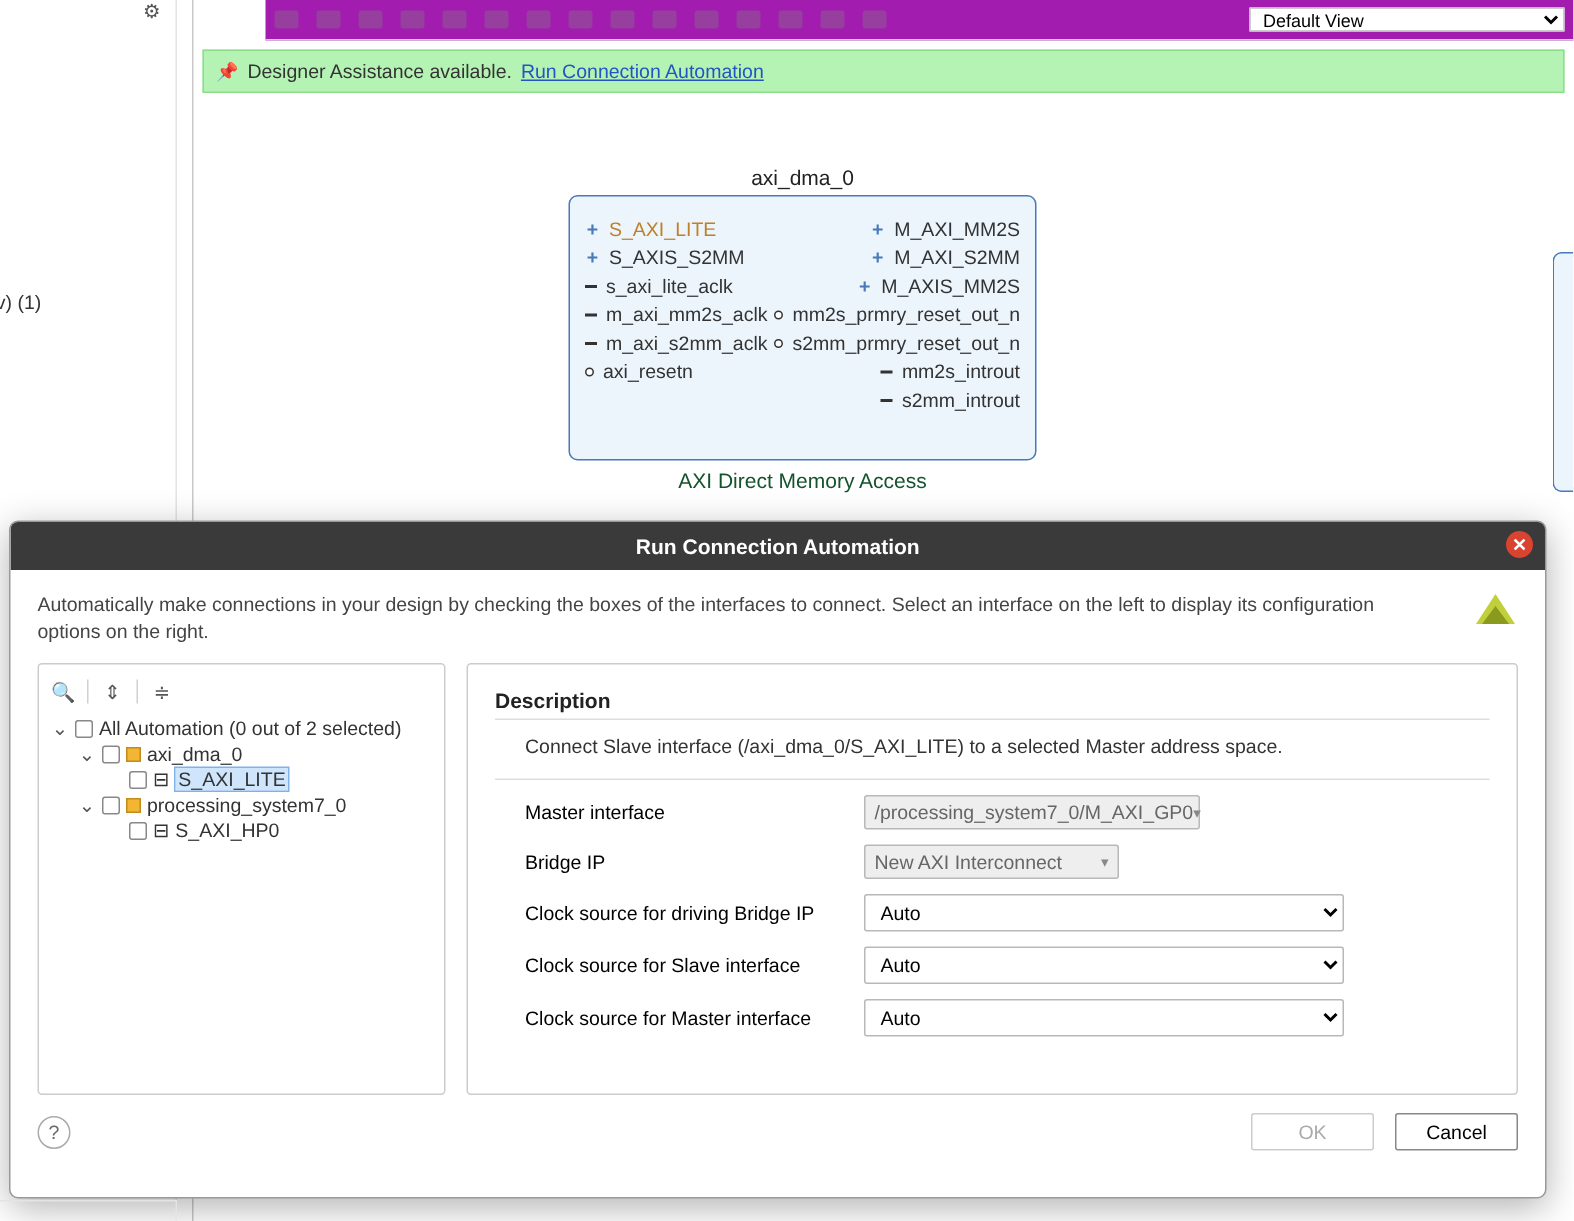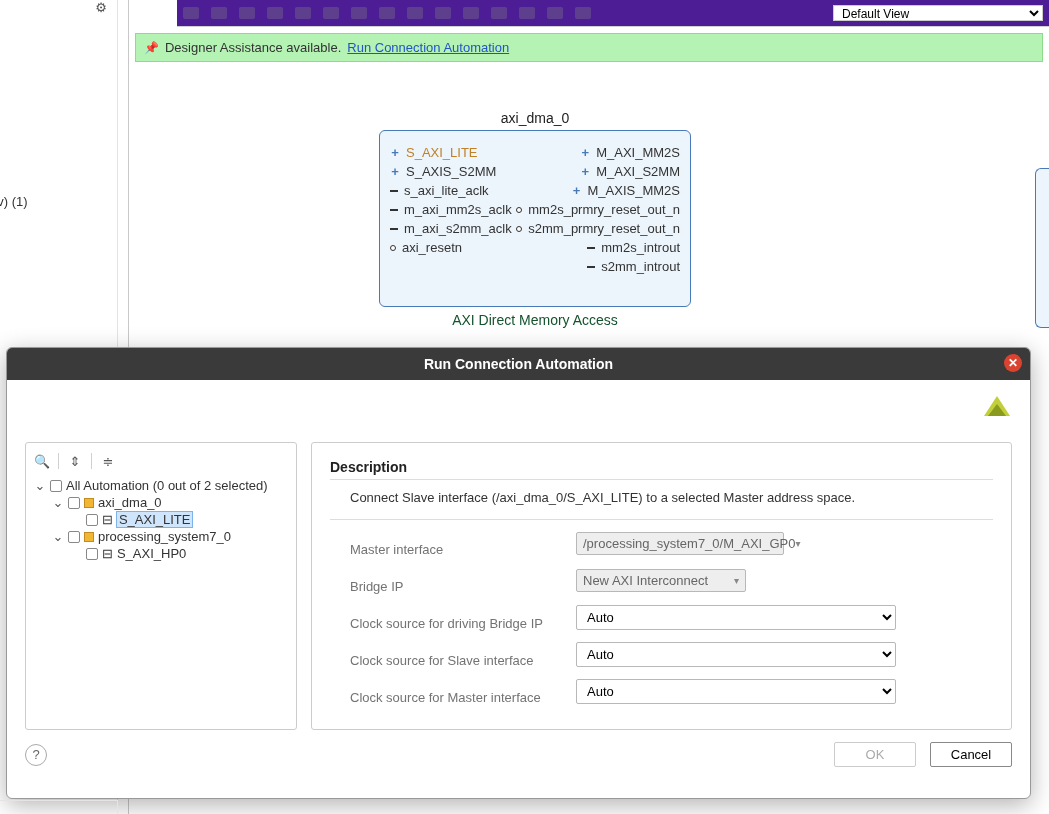--- a/index.html
+++ b/index.html
@@ -5,21 +5,21 @@
   * { box-sizing: border-box; font-family: Helvetica, Arial, sans-serif; }
   body { margin: 0; padding: 0; background: #fff; color: #333; font-size: 13px; position: relative; width: 1049px; height: 814px; overflow: hidden; }
 
   
   .left-stub { position: absolute; left: 0; top: 0; width: 118px; height: 800px; border-right: 1px solid #e4e4e4; background: #fff; }
   .left-stub .gear { position: absolute; top: 0; right: 10px; color: #555; }
   .left-stub .rv { position:absolute; top: 194px; left: -10px; color:#333;}
 
   
   .canvas-area { position: absolute; left: 128px; right: 0; top: 0; bottom: 0; border-left: 1px solid #c8c8c8; background: #fff; }
-  .toolbar { height: 18px; background: #4c1d95; border-bottom: 1px solid #d0d0d0; padding: 13px 6px; display: flex; align-items: center; gap: 12px; overflow:hidden;margin-left:48px;}
+  .toolbar { height: 18px; background: #a21caf; border-bottom: 1px solid #d0d0d0; padding: 13px 6px; display: flex; align-items: center; gap: 12px; overflow:hidden;margin-left:48px;}
   .toolbar .ticon { width: 16px; height: 12px; display:inline-block; background:#808080; opacity:0.35; border-radius:2px;}
   .toolbar select { font-size: 12px; border: 1px solid #ccc; background: #fff; padding: 0 18px 0 4px; height: 16px; margin-left:auto; width: 210px; appearance:auto;}
 
   
   .assist-bar { margin: 6px 6px 0 6px; background: #b5f3b5; border: 1px solid #8ddc8c; padding: 6px 8px; display:flex; align-items:center; gap:6px;}
   .assist-bar a { color: #2254c4; text-decoration: underline; }
   .pin { color: #2b7a2b; font-size: 12px; }
 
   
   .block-wrap { position:absolute; left: 250px; top: 110px; }
@@ -62,21 +62,21 @@
   .tw { width:12px; text-align:center; color:#555; cursor:pointer;}
   .cb { width:12px; height:12px; border:1px solid #888; border-radius:2px; background:#fff;}
   .ip-ico { width:10px; height:10px; background:#f2b632; border:1px solid #c18b1e; }
   .sel { background:#cfe5fb; outline:1px solid #7eb3ea; padding:0 2px;}
 
   h4.sect { font-size:14px; font-weight:bold; margin:4px 0 2px 0; color:#222;}
   .hr { border:none; border-bottom:1px solid #ddd; margin:4px 0 10px 0;}
   .desc-text { padding-left:20px; color:#333; margin-bottom: 14px;}
 
   .opt-grid { display:grid; grid-template-columns: 218px 320px; gap:10px 8px; align-items:center; }
-  .opt-grid label { color:#737373;margin-top:12px; }
+  .opt-grid label { color:#000000; }
   select.fld, .fld-ro { width:100%; font-size:13px; border:1px solid #b8b8b8; padding:3px 6px; background:#fff; border-radius:2px;}
   .fld-ro { background:#eee; color:#666; display:flex; justify-content:space-between; align-items:center;}
   .fld-ro.small{ width:170px;text-align:right;}
   .caret { font-size:10px; color:#888;}
 
   .dlg-footer { display:flex; align-items:center; padding: 0 18px 14px 18px;}
   .help { width:22px; height:22px; border:1px solid #aaa; border-radius:50%; text-align:center; line-height:20px; color:#666; cursor:pointer;}
   .btns { margin-left:auto; display:flex; gap:14px;}
   button.dlg-btn { width:82px; padding:4px 4px; background:#fff; border:1px solid #888; border-radius:2px; font-size:13px; cursor:pointer;}
   button.dlg-btn:disabled { color:#aaa; border-color:#ccc; cursor:default;}
@@ -187,20 +187,21 @@
 
   <div class="right-block"></div>
 </div>
 
 <div class="dialog-mask">
   <div class="dlg-title">
     <span>Run Connection Automation</span>
     <span class="dlg-close">✕</span>
   </div>
   <div class="dlg-desc">
+    <div class="txt">Automatically make connections in your design by checking the boxes of the interfaces to connect. Select an interface on the left to display its configuration options on the right.</div>
     <div class="brand-icon">
       <svg viewBox="0 0 30 30">
           <polygon points="15,2 28,22 2,22" fill="#c0cf3a"></polygon>
           <polygon points="15,10 24,22 6,22" fill="#8a9a1f"></polygon>
         </svg>
     </div>
   </div>
 
   <div class="dlg-body">
     <div class="panel tree-panel">
@@ -243,21 +244,21 @@
     </div>
 
     <div class="panel detail-panel">
       <h4 class="sect">Description</h4>
       <hr class="hr">
       <div class="desc-text">Connect Slave interface (/axi_dma_0/S_AXI_LITE) to a selected Master address space.</div>
 
       <hr class="hr">
       <div class="opt-grid" style="padding-left:20px">
         <label>Master interface</label>
-        <div class="fld-ro" style="width:208px">
+        <div class="fld-ro" style="width:224px">
           <span>/processing_system7_0/M_AXI_GP0</span>
             <span class="caret">▾</span>
         </div>
 
         <label>Bridge IP</label>
         <div class="fld-ro small">
           <span>New AXI Interconnect</span>
             <span class="caret">▾</span>
         </div>
 

